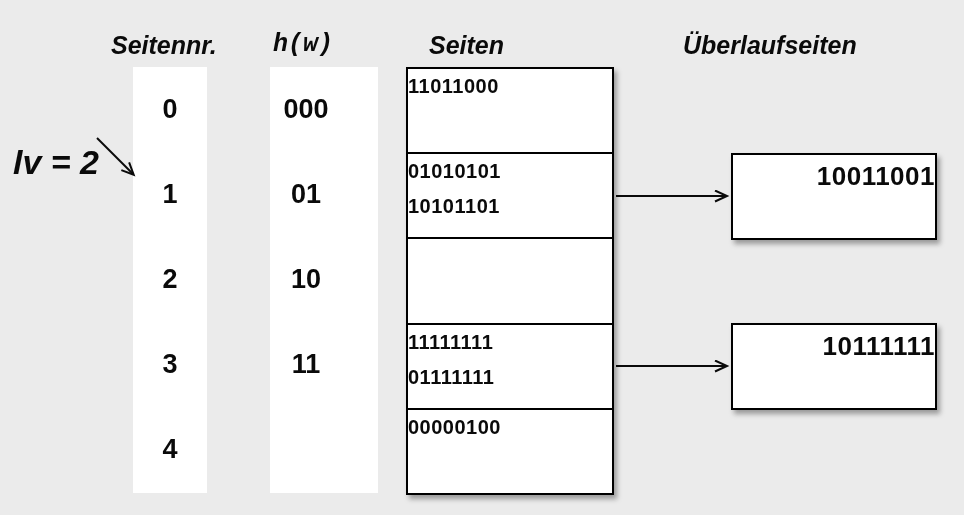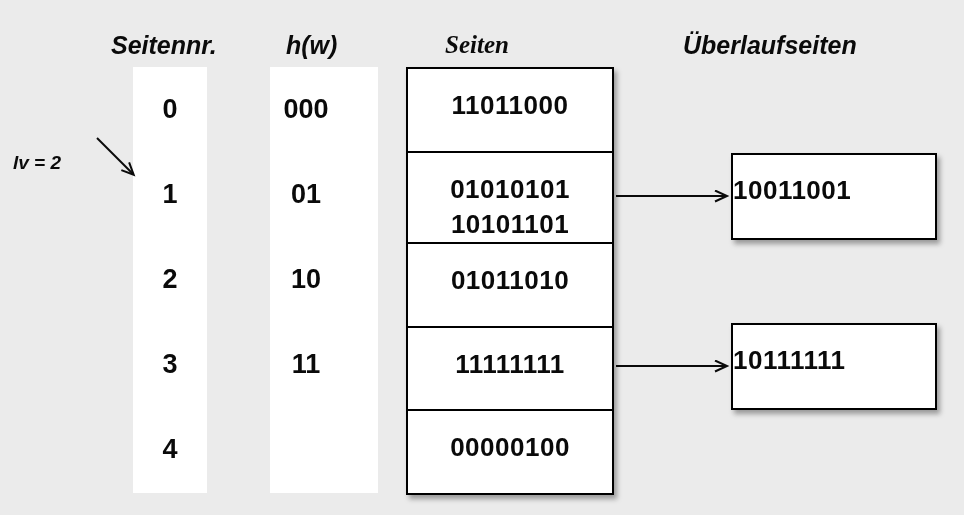--- a/index.html
+++ b/index.html
@@ -19,29 +19,29 @@
     height: 32px;
     font-size: 25px;
     font-style: italic;
     font-weight: 600;
     text-align: left;
     line-height: 32px;
     white-space: nowrap;
     margin-top: 24px;
   }
   #hdr-seitennr { left: 111px; width: 120px; }
-  #hdr-hw       { left: 286px; width: 100px; }
-  #hdr-seiten   { left: 445px; width: 120px; font-family: Liberation Serif, serif; }
+  #hdr-hw       { left: 273px; width: 100px; font-family: Liberation Mono, monospace; }
+  #hdr-seiten   { left: 429px; width: 120px; }
   #hdr-ueberlauf{ left: 683px; width: 180px; }
 
   #annotation {
     position: absolute;
     left: 13px;
     top: 70px;
-    font-size: 19px;
+    font-size: 34px;
     font-style: italic;
     font-weight: 600;
     line-height: 37px;
     white-space: pre;
   }
 
   .strip {
     position: absolute;
     top: 67px;
     height: 426px;
@@ -74,39 +74,39 @@
     width: 208px;
     height: 428px;
     background: #ffffff;
     border: 2.5px solid #000;
     box-shadow: 3px 4px 5px rgba(0,0,0,0.35);
     display: flex;
     flex-direction: column;
   }
   .bucket-cell {
     flex: 1 1 0;
-    padding-top: 19px;
-    text-align: center;
-    font-size: 26px;
+    padding-top: 0;
+    text-align: left;
+    font-size: 20px;
     font-weight: 600;
     line-height: 35px;
     letter-spacing: 0.5px;
   }
   .bucket-cell + .bucket-cell { border-top: 2.5px solid #000; }
 
   .overflow-box {
     position: absolute;
     left: 731px;
     width: 206px;
     height: 87px;
     background: #ffffff;
     border: 2.5px solid #000;
     box-shadow: 3px 4px 5px rgba(0,0,0,0.35);
-    padding-top: 18px;
-    text-align: left;
+    padding-top: 4px;
+    text-align: right;
     font-size: 26px;
     font-weight: 600;
     line-height: 35px;
     letter-spacing: 0.5px;
   }
   #overflow-box-0 { top: 153px; }
   #overflow-box-1 { top: 323px; }
 
   #arrow-layer {
     position: absolute;
@@ -145,24 +145,24 @@
 
   <div id="bucket-table">
     <div class="bucket-cell">
       <div>11011000</div>
     </div>
     <div class="bucket-cell">
       <div>01010101</div>
       <div>10101101</div>
     </div>
     <div class="bucket-cell">
-      <div>01011010</div>
     </div>
     <div class="bucket-cell">
       <div>11111111</div>
+      <div>01111111</div>
     </div>
     <div class="bucket-cell">
       <div>00000100</div>
     </div>
   </div>
 
   <div class="overflow-box" id="overflow-box-0">
     <div>10011001</div>
   </div>
   <div class="overflow-box" id="overflow-box-1">

